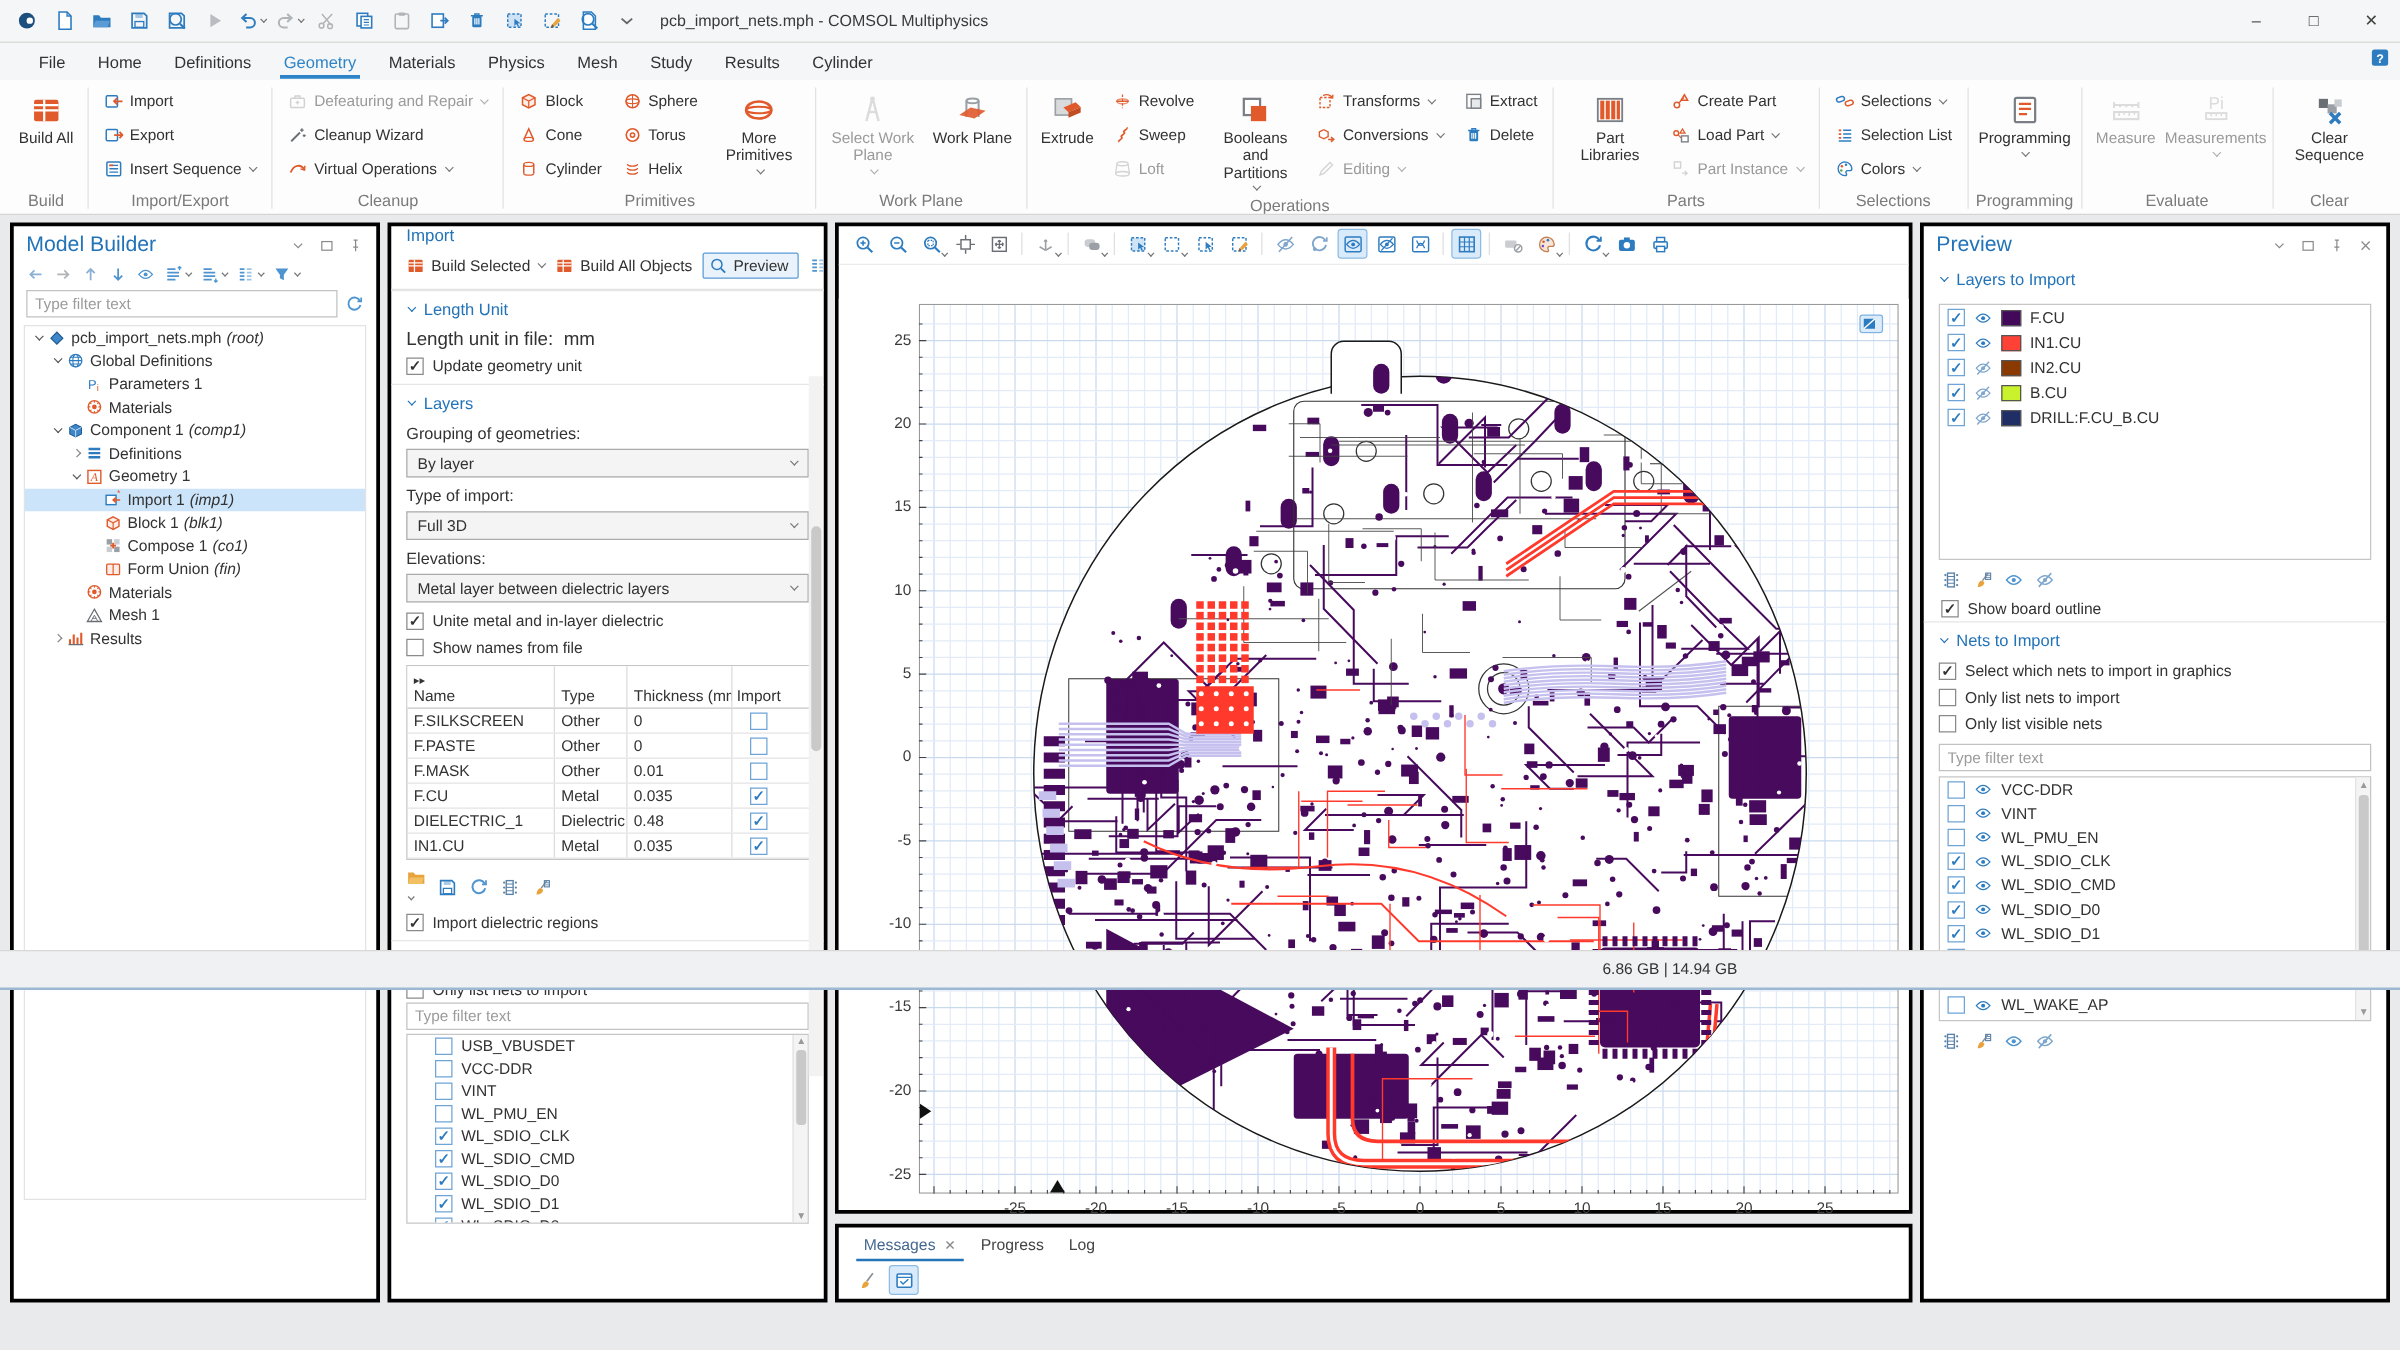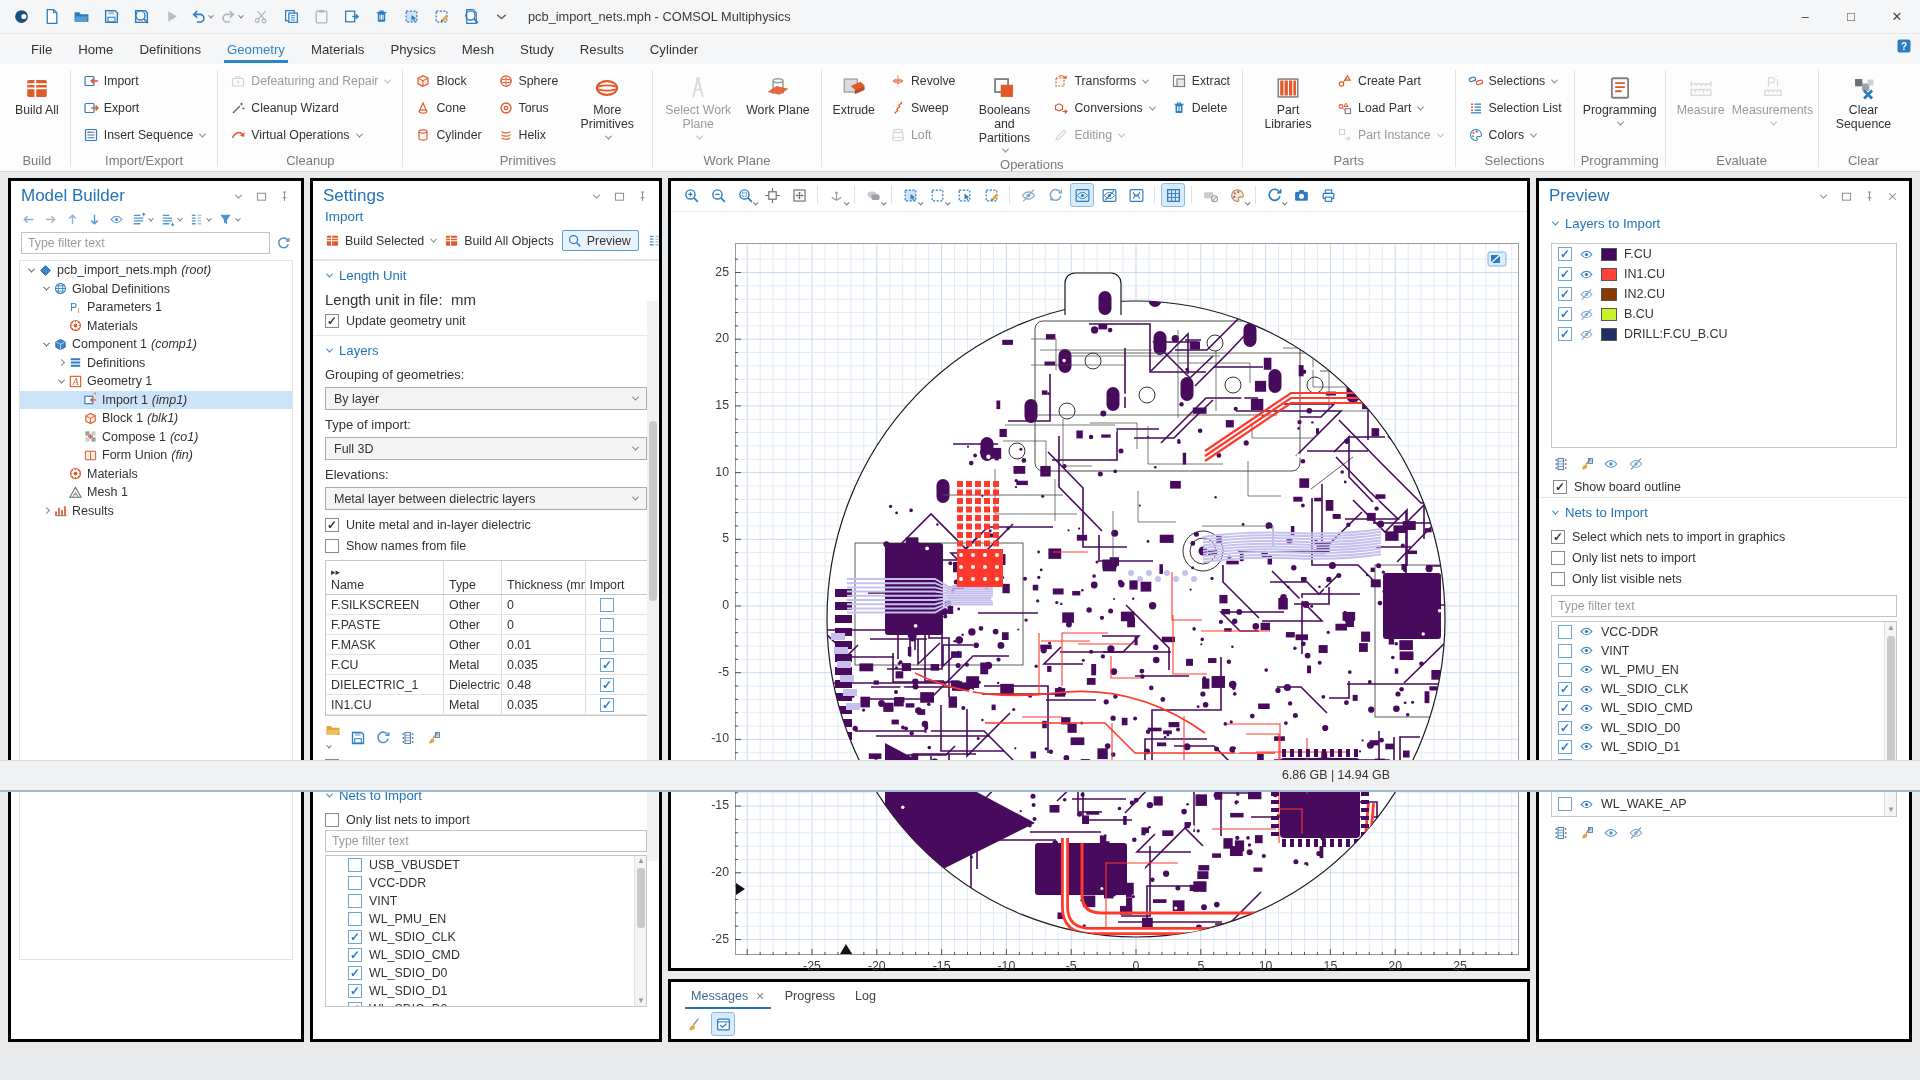--- a/index.html
+++ b/index.html
@@ -1015,40 +1015,20 @@
                 <path d="M3.2 13V9M6.4 13V5M9.6 13V7.5M12.8 13V3.5" stroke="#e05a2b" stroke-width="1.8"></path>
                 <path d="M2 13.5h12.5" stroke="#6a6f75" stroke-width="1"></path>
               </svg>
             </span>
             <span>Results</span>
           </div>
         </div>
     </section>
 
     <section class="panel settings">
-      <div class="phead">
-        <span class="ptitle">Settings</span>
-        <span class="hicons" id="set-head-icons">
-            <span class="hic">
-              <svg class="ic" width="13" height="13" viewBox="0 0 16 16">
-                <path d="M4 6 8 10l4-4" fill="none" stroke="#8a8a8a" stroke-width="1.3"></path>
-              </svg>
-            </span>
-            <span class="hic">
-              <svg class="ic" width="13" height="13" viewBox="0 0 16 16">
-                <rect x="3" y="4" width="10" height="8.5" fill="none" stroke="#8a8a8a" stroke-width="1.2"></rect>
-              </svg>
-            </span>
-            <span class="hic">
-              <svg class="ic" width="13" height="13" viewBox="0 0 16 16">
-                <path d="M6 2.5h4M8 2.5v7M5.5 9.5h5M8 9.5v4" fill="none" stroke="#8a8a8a" stroke-width="1.2"></path>
-              </svg>
-            </span>
-          </span>
-      </div>
       <div class="set-sub">Import</div>
       <div class="set-toolbar">
         <span class="stb">
             <span id="ic-bsel">
               <svg class="ic" width="15" height="15" viewBox="0 0 16 16">
                 <rect x="2" y="3" width="12" height="10.5" rx="1" fill="#e05a2b"></rect>
                 <path d="M2 8.2h12M7 3v10.5M2 5.6h12" stroke="#fff" stroke-width="1.1"></path>
               </svg>
             </span>
             <span>Build Selected</span>

